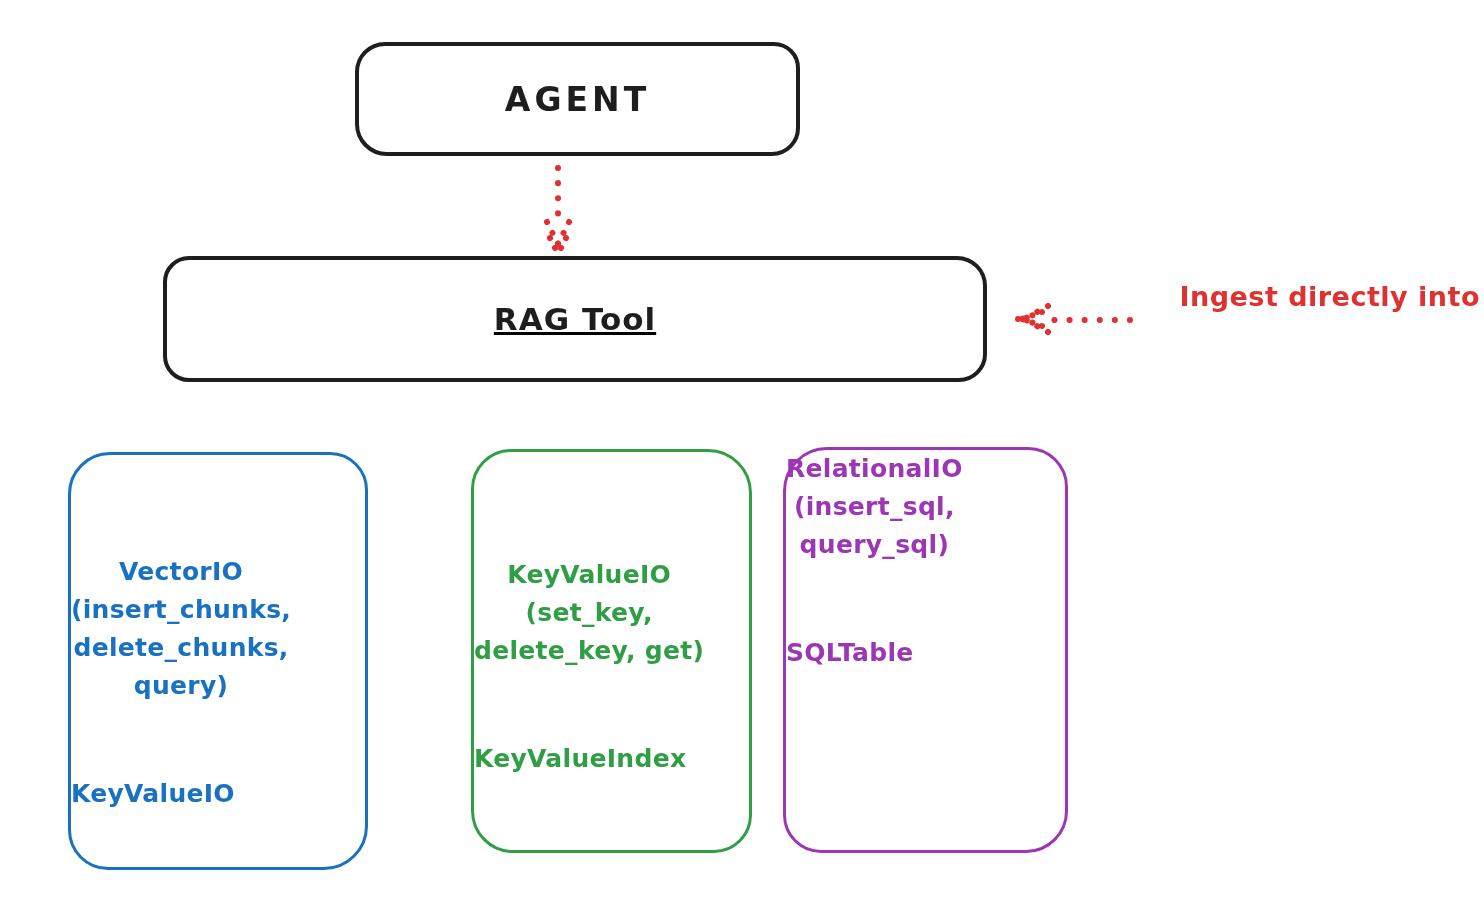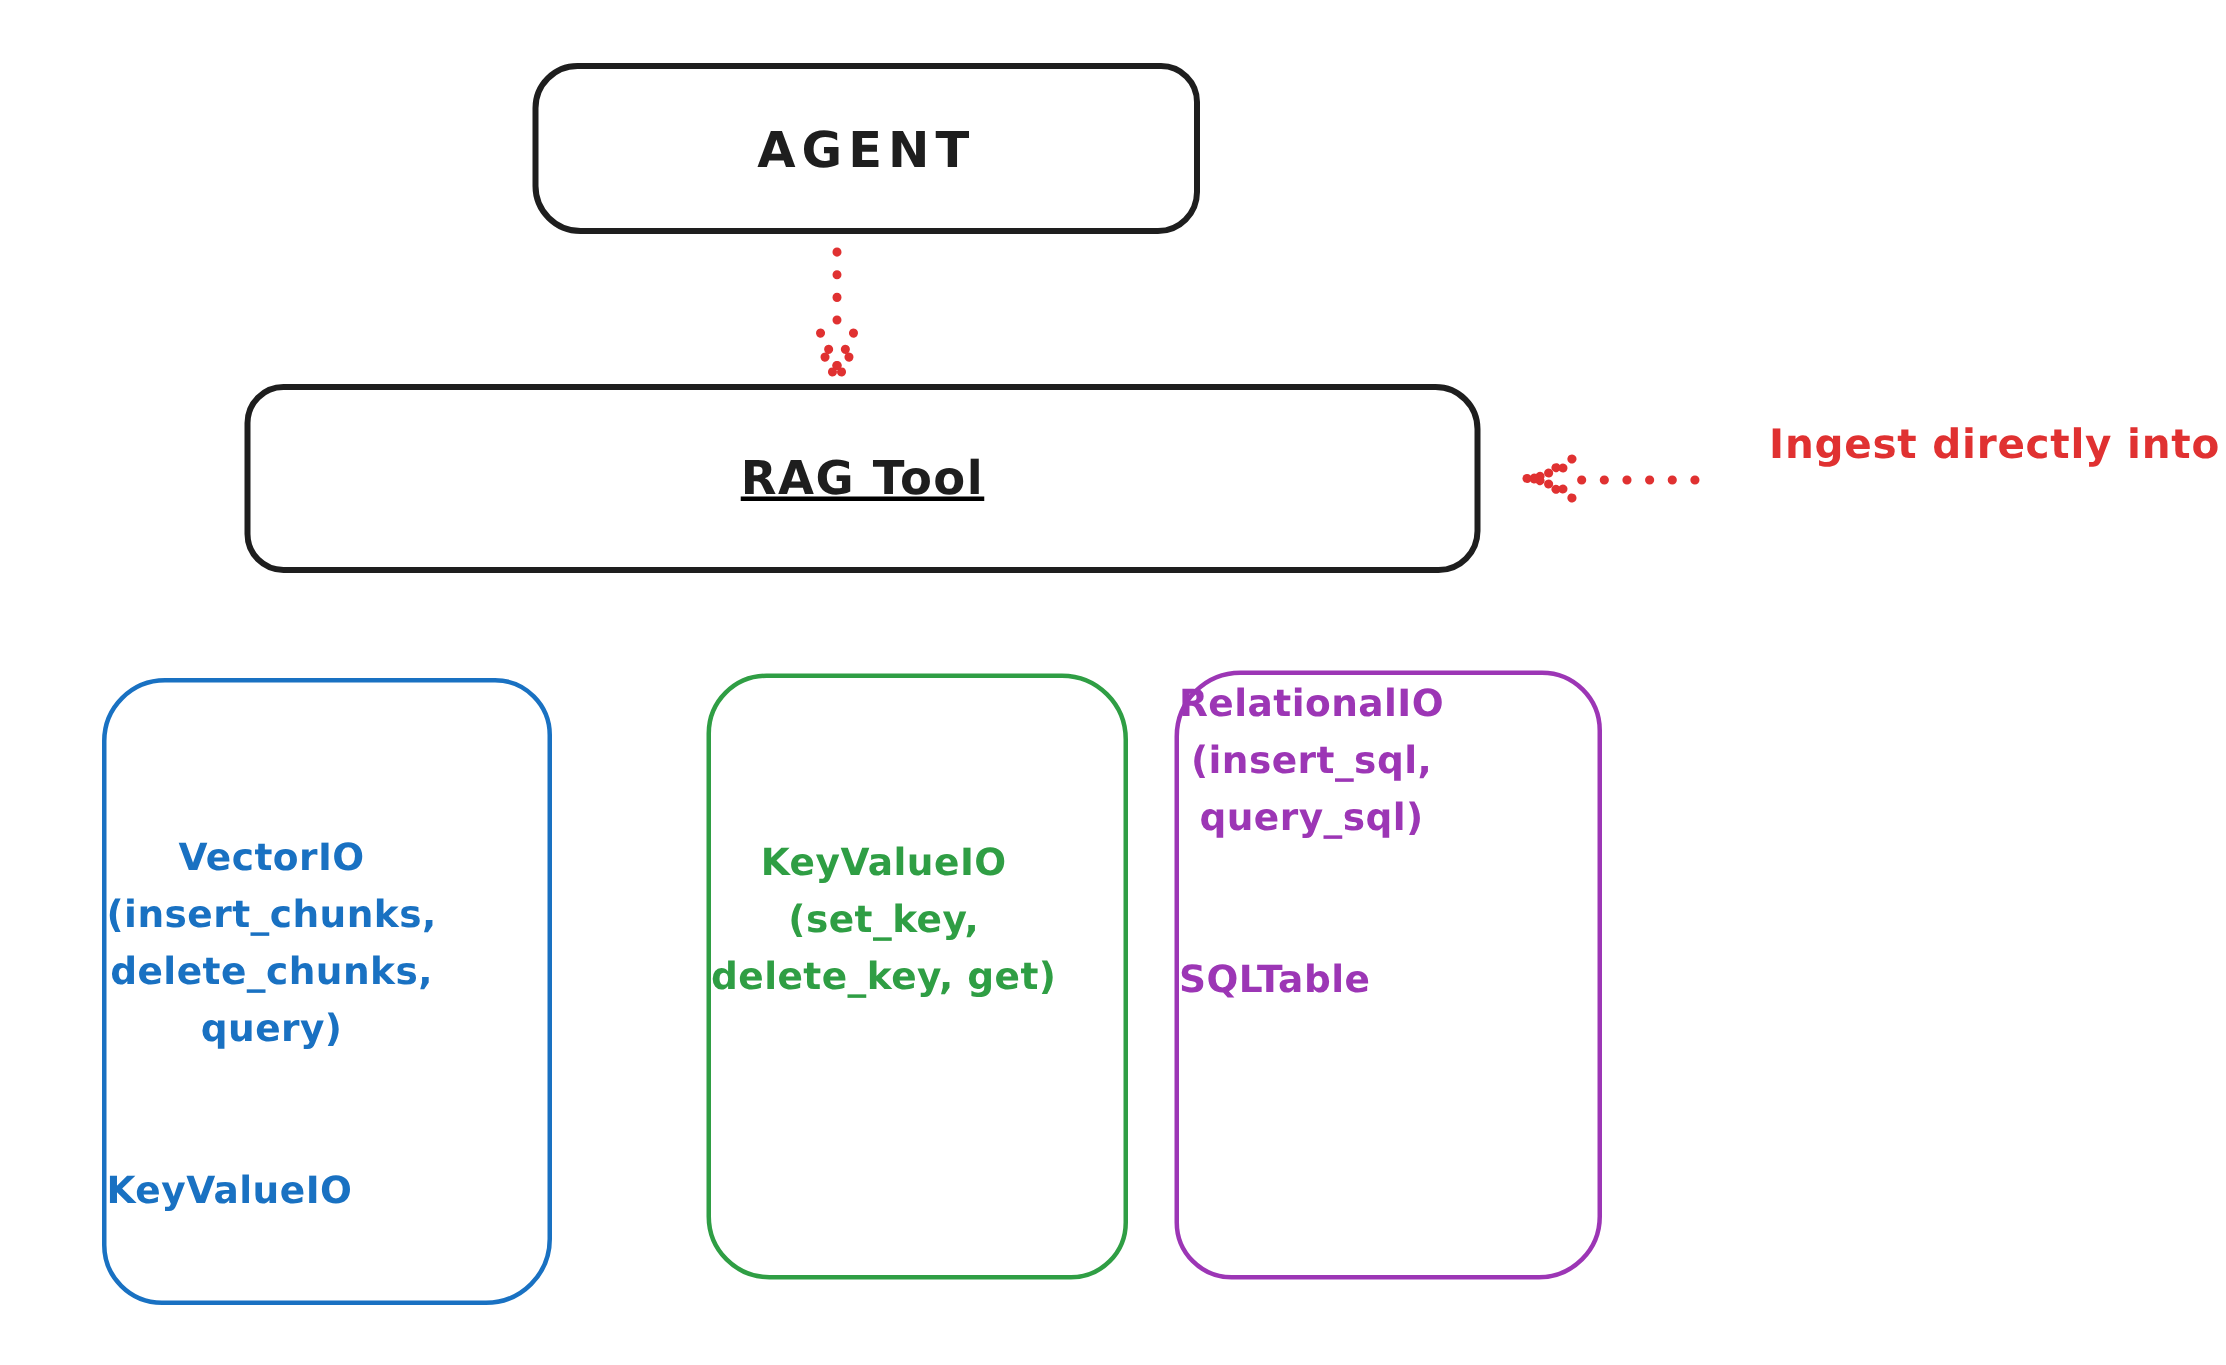--- a/index.html
+++ b/index.html
@@ -160,20 +160,21 @@
 (insert_chunks,
 delete_chunks,
 query)</div>
     <div class="io-index">KeyValueIO</div>
   </div>
 
   <div class="io-box io-keyvalue">
     <div class="io-main">KeyValueIO
 (set_key,
 delete_key, get)</div>
+    <div class="io-index">KeyValueIndex</div>
   </div>
 
   <div class="io-box io-relational">
     <div class="io-main">RelationalIO
 (insert_sql,
 query_sql)</div>
     <div class="io-index">SQLTable</div>
   </div>
 
 </div>

